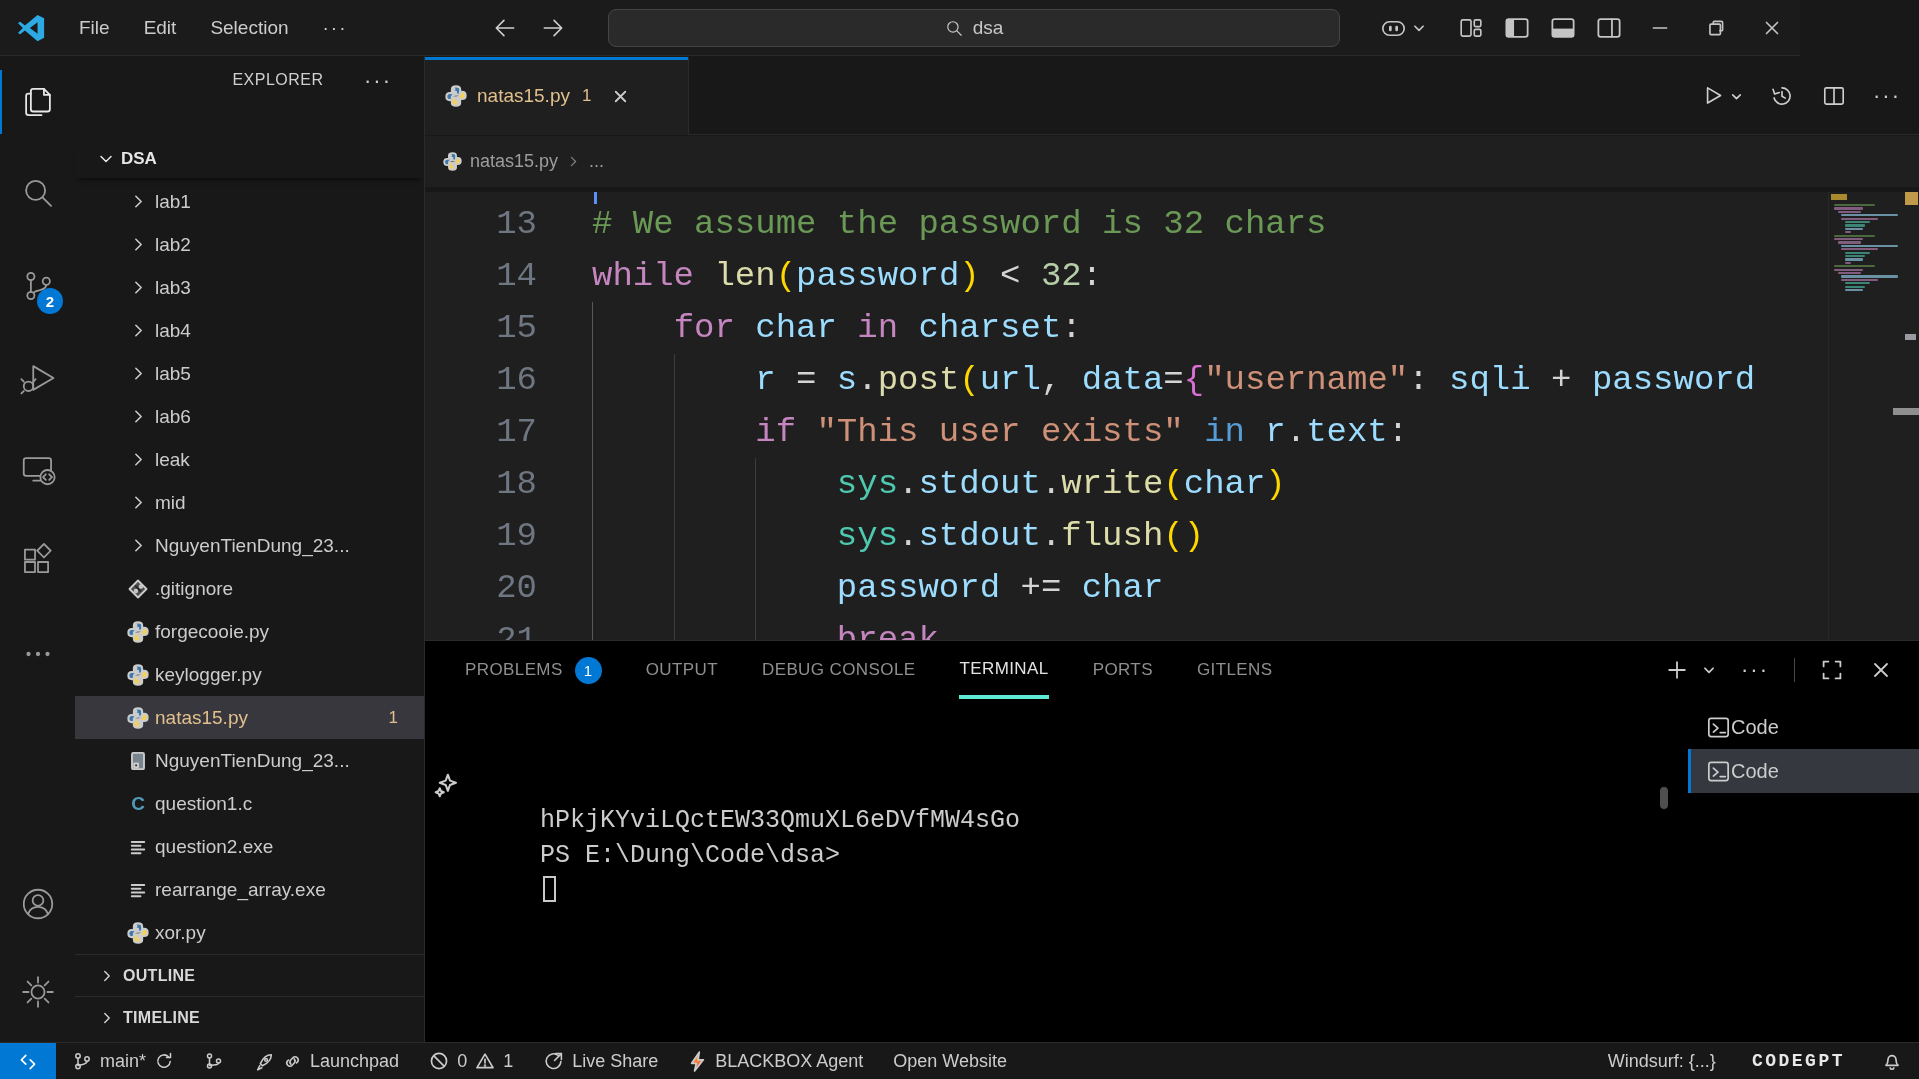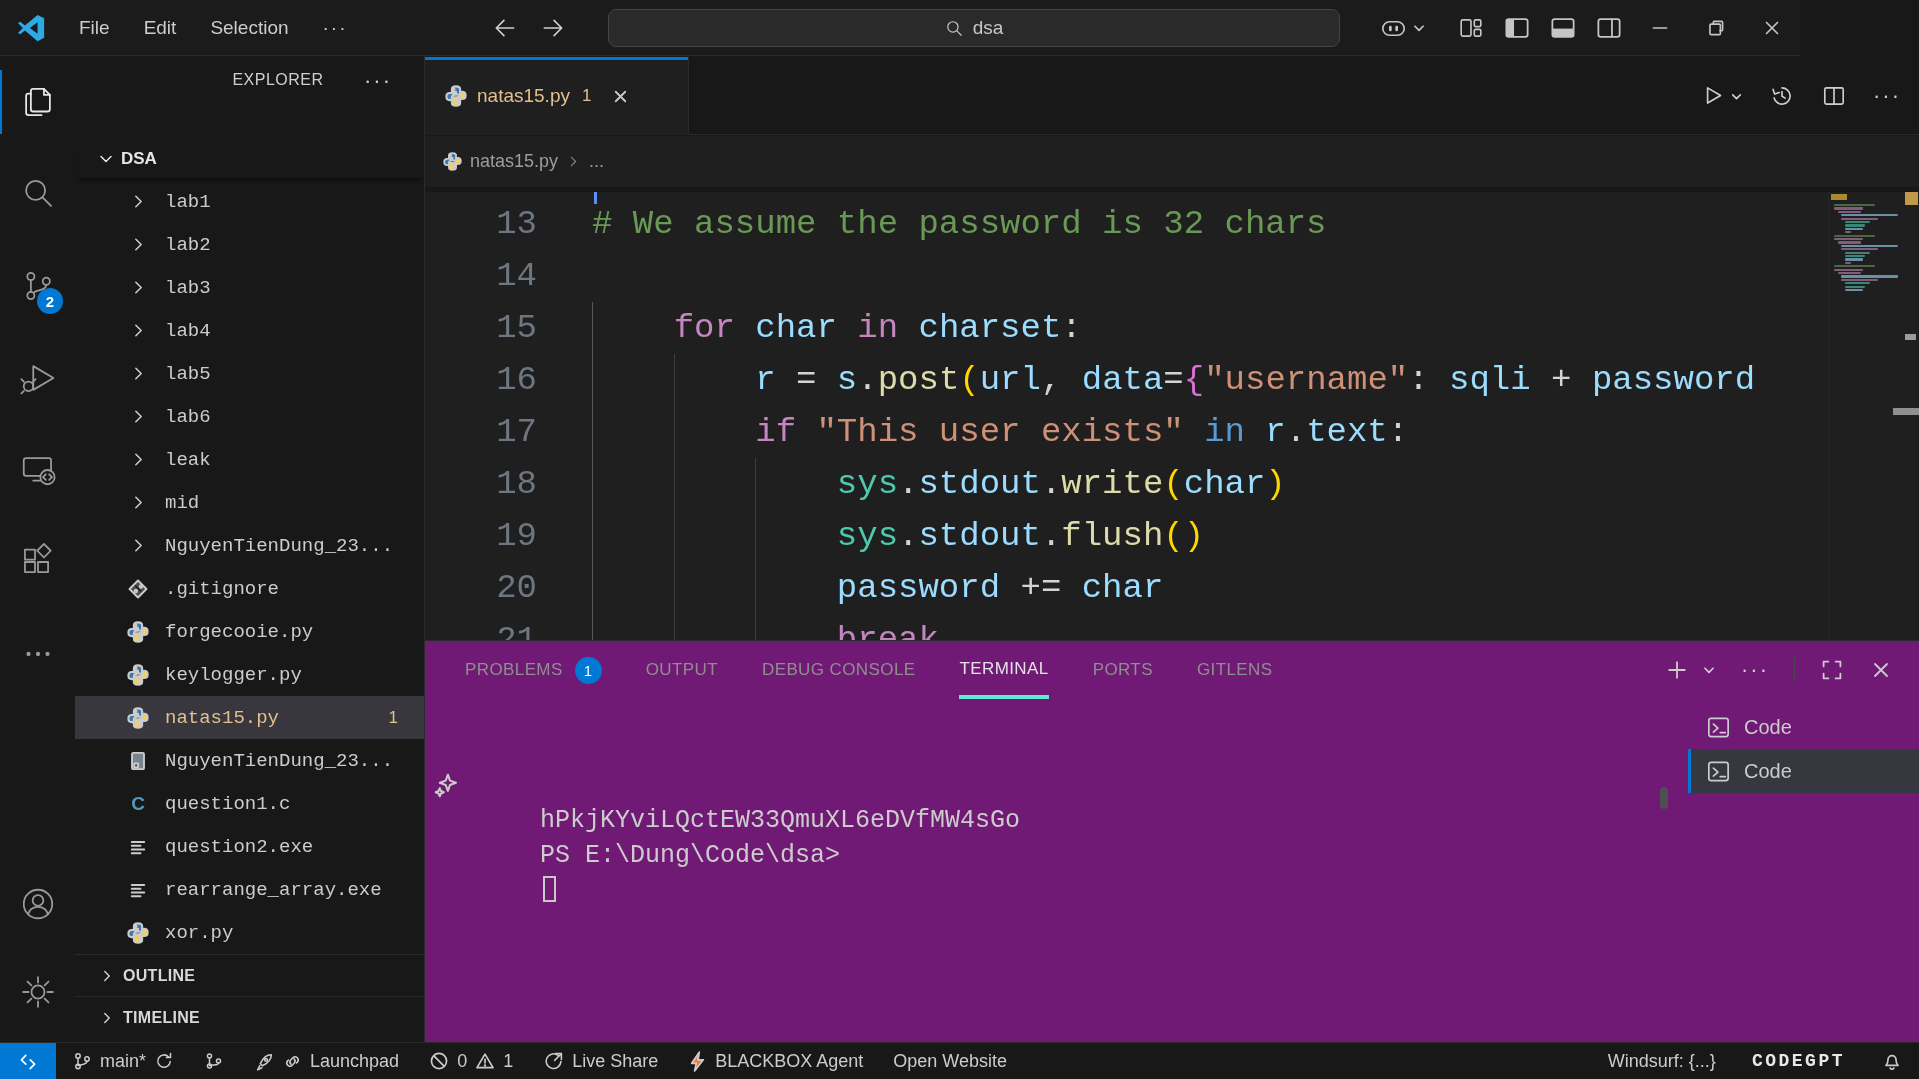--- a/index.html
+++ b/index.html
@@ -42,21 +42,21 @@
   #sb-title { margin-left:57px; font-size:16px; letter-spacing:.5px; color:#cfcfcf; }
   #sb-more { position:absolute; right:32px; top:12px; color:#cfcfcf; font-size:22px; letter-spacing:2px; }
   #section-header { position:absolute; left:0; top:84px; width:100%; height:38px; display:flex; align-items:center; gap:6px;
     box-shadow:0 5px 5px -4px rgba(0,0,0,.7); color:#e7e7e7; }
   #section-header .icn { margin-left:22px; }
   #section-title { font-weight:bold; font-size:17px; }
   #tree { position:absolute; left:0; top:124px; width:100%; }
   .tree-row { position:absolute; left:0; width:100%; height:43px; display:flex; align-items:center; }
   .tree-row.selected { background:#37373d; }
   .tree-slot { width:30px; margin-left:48px; display:flex; align-items:center; justify-content:center; flex:none; }
-  .tree-label { font-size:19px; color:#cccccc; margin-left:12px; white-space:nowrap;font-family:Liberation Mono, monospace; }
+  .tree-label { font-size:19px; color:#cccccc; margin-left:2px; white-space:nowrap; }
   .tree-label.modified { color:#e2c08d; }
   .tree-badge { position:absolute; right:26px; color:#e2c08d; font-size:17px; }
   .cletter { color:#519aba; font-weight:bold; font-size:19px; font-family:"Liberation Sans",sans-serif; }
   .sb-bottom-row { position:absolute; left:0; width:100%; height:42px; border-top:1px solid #2b2b2b; display:flex; align-items:center; gap:8px; color:#d8d8d8; }
   .sb-bottom-row .icn { margin-left:24px; }
   .sb-bottom-label { font-weight:bold; font-size:16px; letter-spacing:.3px; }
 
   
   #tabstrip { position:absolute; left:425px; top:57px; right:0; height:78px; background:#181818; border-bottom:1px solid #2b2b2b; }
   #tab-active { position:absolute; left:0; top:0; width:264px; height:78px; background:#1f1f1f; border-right:1px solid #2b2b2b;
@@ -84,34 +84,34 @@
   #cursor-sliver { position:absolute; left:169px; top:0; width:3px; height:12px; background:#5e8ef7; }
   #minimap { position:absolute; left:1403px; top:0; width:72px; height:100%; background:#1f1f1f; border-left:1px solid rgba(255,255,255,.04); }
   .mm { position:absolute; left:5px; height:2.2px; opacity:.6; border-radius:1px; }
   #mm-marker { position:absolute; left:2px; top:2px; width:16px; height:6px; background:#a98a2f; }
   #ruler { position:absolute; right:0; top:0; width:19px; height:100%; }
   #ruler-yellow { position:absolute; right:1px; top:0; width:13px; height:13px; background:#c09a4a; }
   #ruler-white { position:absolute; right:3px; top:142px; width:11px; height:6px; background:#9a9aa0; }
   #ruler-thumb { position:absolute; left:1468px; top:216px; width:26px; height:7px; background:#8f8f8f; }
 
   
-  #panel { position:absolute; left:425px; top:640px; right:0; bottom:37px; background:#701a75; border-top:1px solid #2b2b2b; }
+  #panel { position:absolute; left:425px; top:640px; right:0; bottom:37px; background:#000000; border-top:1px solid #2b2b2b; }
   #panel-tabs { position:absolute; left:40px; top:0; height:58px; display:flex; align-items:center; gap:44px; }
   .ptab { font-size:17px; letter-spacing:.4px; color:#8f8f8f; height:58px; display:flex; align-items:center; gap:12px; }
   .ptab.active { color:#e3e3e3; border-bottom:4px solid #5eead4; padding-top:2px; }
   .pbadge { min-width:27px; height:27px; border-radius:14px; background:#0078d4; color:#fff; font-size:15px; display:flex; align-items:center; justify-content:center; }
   #panel-actions { position:absolute; right:26px; top:0; height:58px; display:flex; align-items:center; gap:25px; color:#cccccc; }
   .pdivider { width:1px; height:24px; background:#484848; }
   #term-lines { position:absolute; left:40px; top:92px; font-family:"Liberation Mono","DejaVu Sans Mono",monospace; font-size:25px; }
   .term-line { position:relative; height:35px; line-height:35px; white-space:pre; }
   .term-cursor { display:inline-block; width:13px; height:26px; border:2px solid #c9c9c9; vertical-align:-5px; margin-left:3px; }
   .sparkle { position:absolute; left:-32px; top:4px; }
   #term-scroll { position:absolute; left:1235px; top:146px; width:8px; height:22px; background:#4f4f4f; border-radius:4px; }
   #term-list { position:absolute; left:1263px; top:64px; right:0; }
-  .term-row { position:relative; height:44px; display:flex; align-items:center; gap:13px; padding-left:18px; color:#cccccc; }
+  .term-row { position:relative; height:44px; display:flex; align-items:center; padding-left:18px; color:#cccccc; }
   .term-row.selected { background:#35393f; }
   .term-row.selected::before { content:""; position:absolute; left:0; top:0; bottom:0; width:2.5px; background:#0078d4; }
   .term-row-label { font-size:20px; }
 
   
   #statusbar { position:absolute; left:0; bottom:0; width:1919px; height:37px; background:#181818; border-top:1px solid #2b2b2b; font-size:18px; color:#cccccc; }
   #remote-btn { position:absolute; left:0; top:0; width:56px; height:37px; background:#0078d4; color:#fff; display:flex; align-items:center; justify-content:center; }
   #status-left { position:absolute; left:72px; top:0; height:36px; display:flex; align-items:center; gap:30px; }
   #status-right { position:absolute; right:16px; top:0; height:36px; display:flex; align-items:center; gap:36px; }
   .st-item { display:flex; align-items:center; gap:8px; white-space:nowrap; }
@@ -604,20 +604,21 @@
   <div id="editor">
     <div id="code-lines">
         <div class="code-line" style="top:0px">
 
      <span class="ln">13</span>
      <span class="code-text"><span style="color:#6A9955"># We assume the password is 32 chars</span></span>
    </div>
         <div class="code-line" style="top:52px">
 
      <span class="ln">14</span>
+     <span class="code-text"><span style="color:#C586C0">while</span><span style="color:#D4D4D4"> </span><span style="color:#DCDCAA">len</span><span style="color:#FFD700">(</span><span style="color:#9CDCFE">password</span><span style="color:#FFD700">)</span><span style="color:#D4D4D4"> &lt; </span><span style="color:#B5CEA8">32</span><span style="color:#D4D4D4">:</span></span>
    </div>
         <div class="code-line" style="top:104px">
      <span class="guide g0" style="left:167px"></span>
      <span class="ln">15</span>
      <span class="code-text"><span style="color:#D4D4D4">    </span><span style="color:#C586C0">for</span><span style="color:#D4D4D4"> </span><span style="color:#9CDCFE">char</span><span style="color:#D4D4D4"> </span><span style="color:#C586C0">in</span><span style="color:#D4D4D4"> </span><span style="color:#9CDCFE">charset</span><span style="color:#D4D4D4">:</span></span>
    </div>
         <div class="code-line" style="top:156px">
      <span class="guide g0" style="left:167px"></span>
           <span class="guide" style="left:249px"></span>
      <span class="ln">16</span>

